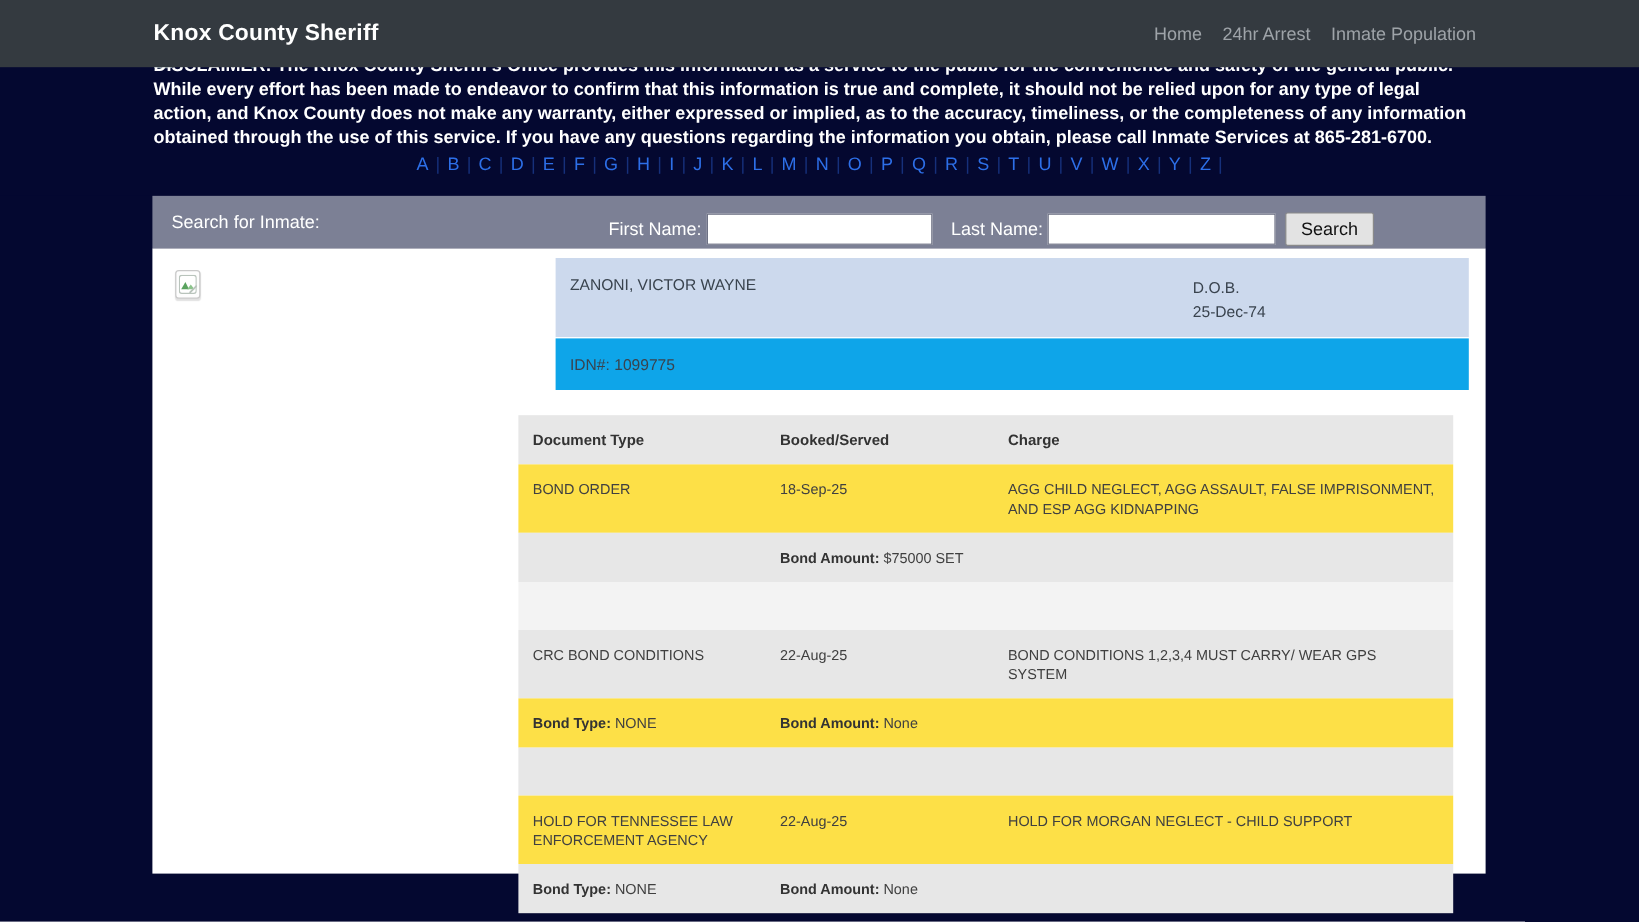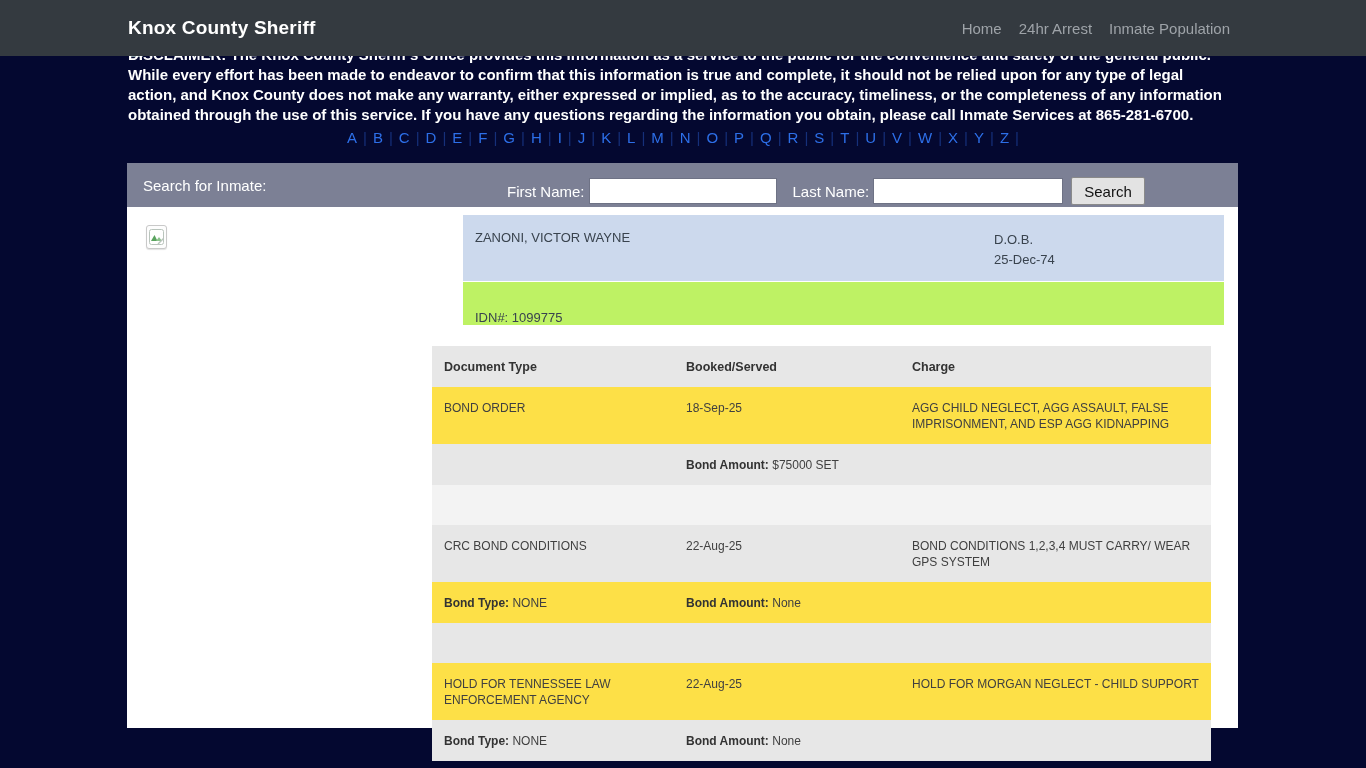--- a/index.html
+++ b/index.html
@@ -81,27 +81,27 @@
   .inmate-card { position:absolute; left:293px; top:8px; width:804px;padding-left:43px; }
   .card-top {
     background:#ccd9ed; height:66px;
     display:grid; grid-template-columns:519px 1fr;
     padding:15px 12px 0 12px;
   }
   .inmate-name { color:#39434e; font-size:13px; }
   .dob-block { color:#39434e; font-size:13px; line-height:20px; }
   .card-divider { height:1px; background:#ffffff; }
   .card-idn {
-    background:#bef264; height:43px;
-    display:flex; align-items:flex-end; padding:0 12px;
+    background:#0ea5e9; height:43px;
+    display:flex; align-items:center; padding:0 12px;
     color:#39434e; font-size:13px;
   }
 
   .doc-table { position:absolute; left:305px; top:139px; width:779px; font-size:12px; color:#404040; }
-  .t-row { display:grid; grid-template-columns:206px 190px 1fr;gap:36px; }
+  .t-row { display:grid; grid-template-columns:206px 190px 1fr; }
   .t-row.gray  { background:#e7e7e7; }
   .t-row.light { background:#fde047; }
   .t-cell { padding:13px 12px 12px 12px; line-height:16px; }
   .t-head .t-cell { font-weight:700; color:#333333; font-size:12.5px; }
   .bond-cell b { font-weight:700; color:#333; }
   .bond-amount { grid-column:2 / 4; }
   .spacer-row { height:40px; }
   .spacer-row.gray { background:#e7e7e7; }
   .spacer-row.light { background:#f3f3f3; }
 </style>

